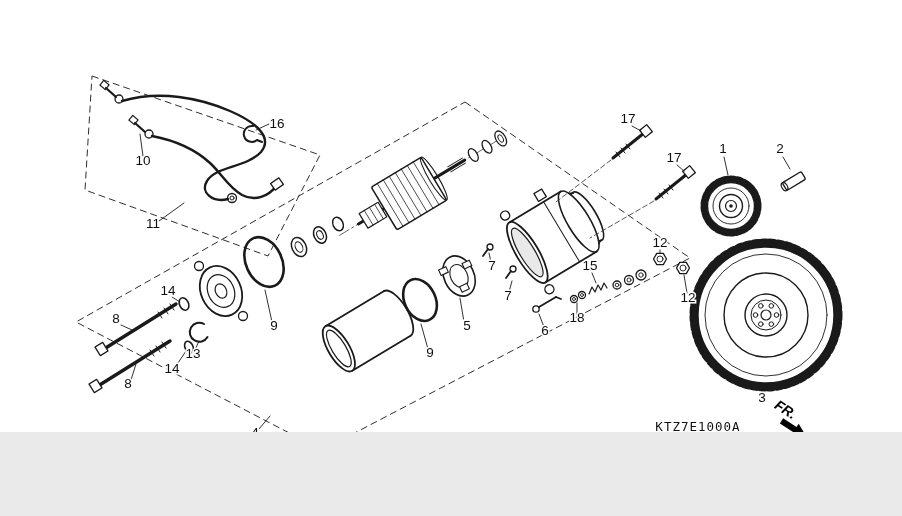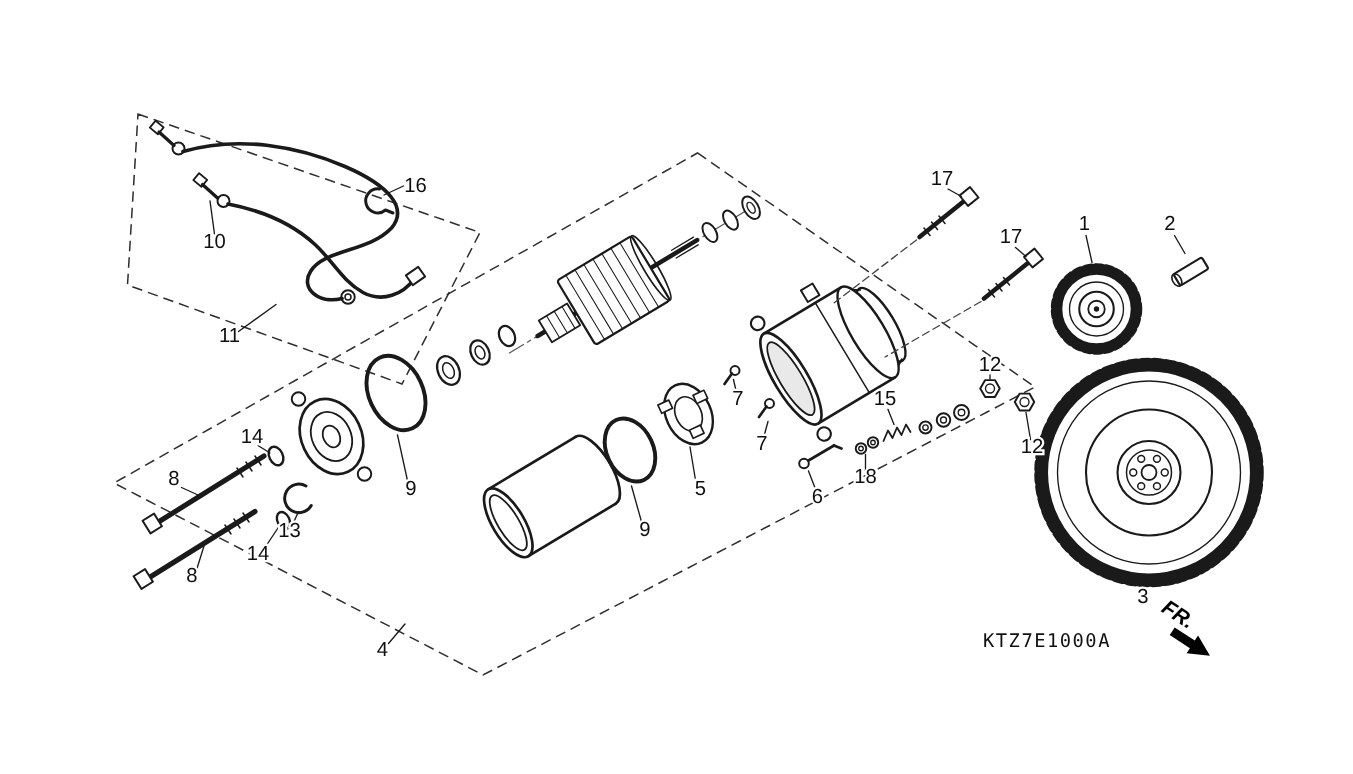--- a/index.html
+++ b/index.html
@@ -1,16 +1,16 @@
 <!DOCTYPE html>
 <html><head>
 <meta charset="utf-8">
 <style>
   html,body{margin:0;padding:0;background:#eaeaea;}
-  .stage{width:902px;height:516px;background:#ffffff;margin:0 auto;position:relative;
+  .stage{width:902px;height:432px;background:#ffffff;margin:0 auto;position:relative;
          font-family:"Liberation Sans",sans-serif;overflow:hidden;}
   svg{display:block;}
   .ink{stroke:#1a1a1a;fill:none;stroke-linecap:round;stroke-linejoin:round;}
   .dashbox{fill:none;stroke:#2e2e2e;stroke-width:1;stroke-dasharray:7 4;}
   .leader{stroke:#1a1a1a;stroke-width:.9;}
   .dashlead{stroke:#444;stroke-width:.9;stroke-dasharray:5 3;}
   .axis{stroke:#555;stroke-width:.8;stroke-dasharray:11 3 2.5 3;}
   .plabel{font-family:"Liberation Sans",sans-serif;font-size:13.5px;fill:#0f0f0f;
           text-anchor:middle;paint-order:stroke;stroke:#fff;stroke-width:3px;}
   .code{font-family:"DejaVu Sans Mono",monospace;font-size:12.5px;letter-spacing:1px;

